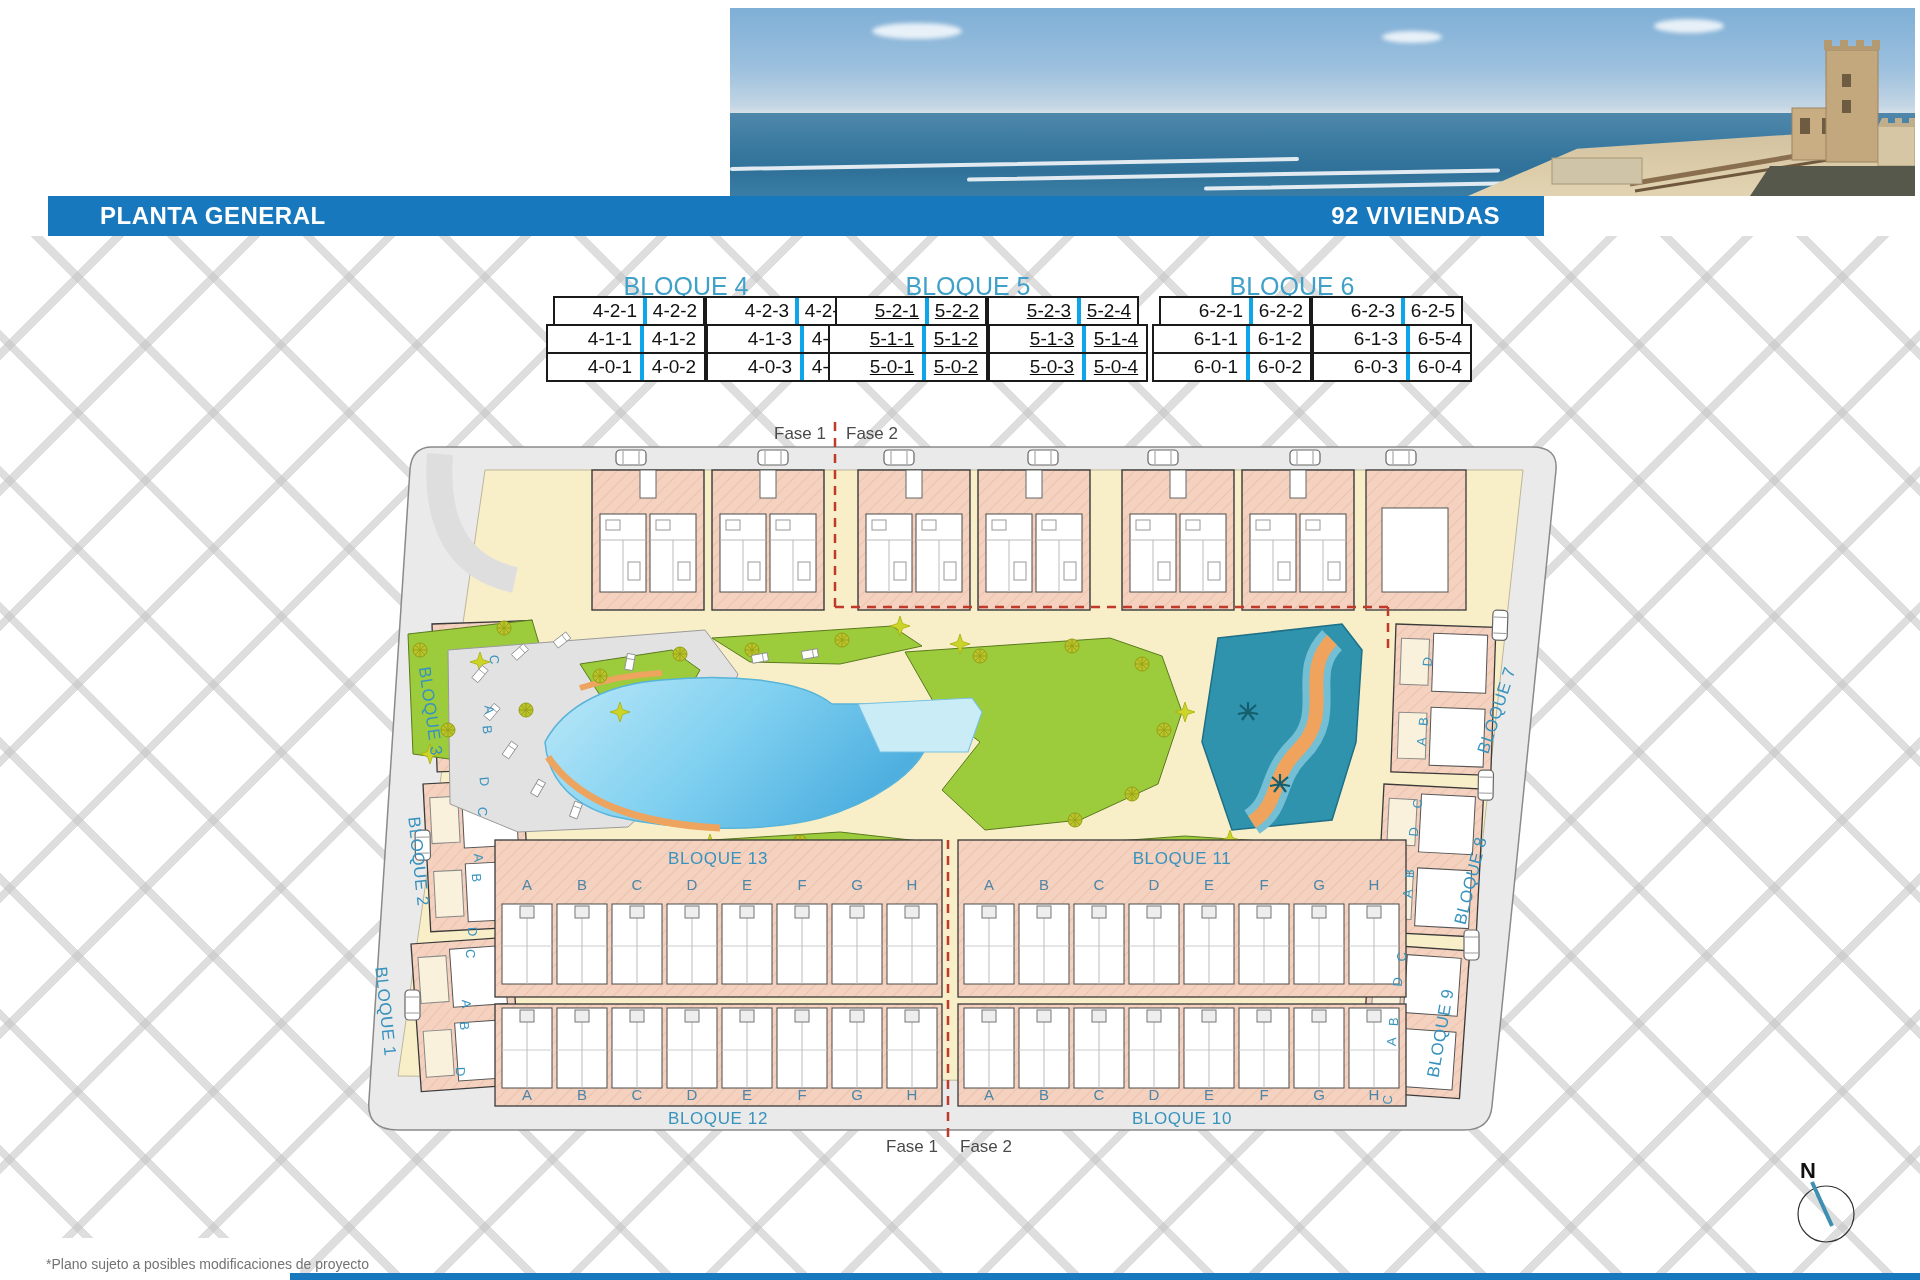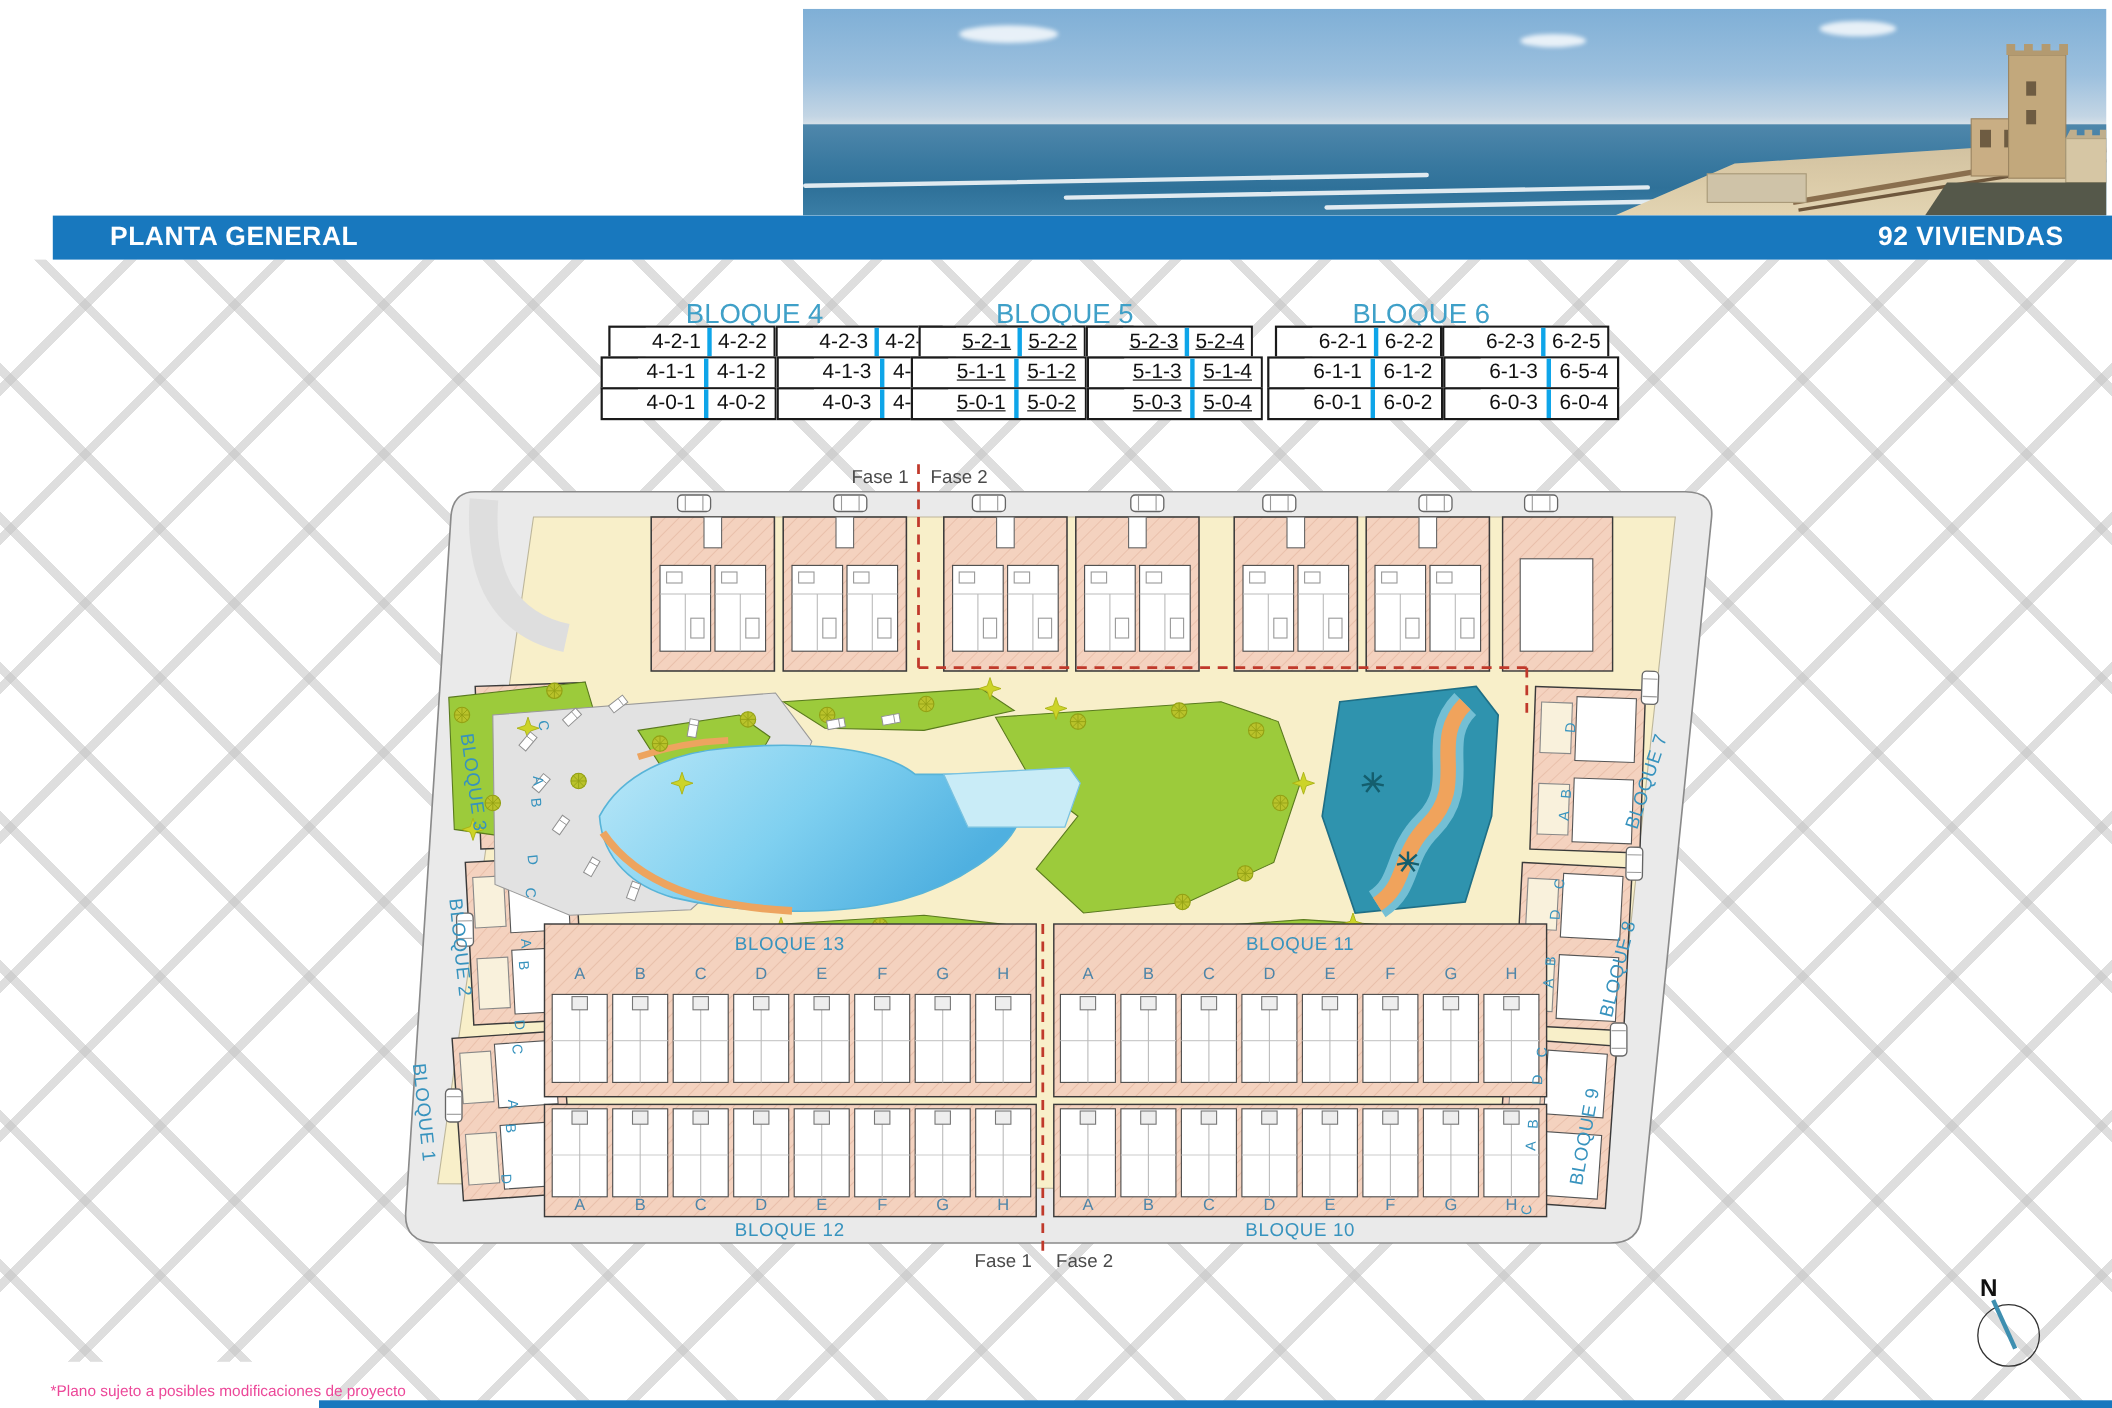--- a/index.html
+++ b/index.html
@@ -14,40 +14,40 @@
   
   .photo{position:absolute;left:730px;top:8px;width:1185px;height:188px;overflow:hidden;}
   .sky{position:absolute;inset:0;background:linear-gradient(180deg,#7fafd6 0%,#9cc0de 32%,#c3d5e4 52%,#d6e0e8 56%);}
   .cloud{position:absolute;background:rgba(255,255,255,.8);border-radius:50%;filter:blur(2px);}
   .sea{position:absolute;left:0;top:56%;width:100%;height:44%;
        background:linear-gradient(180deg,#4f87ab 0%,#38789f 45%,#2f7199 70%,#3a7ea6 100%);}
   .foam{position:absolute;height:4px;background:rgba(255,255,255,.85);border-radius:3px;transform:skewY(-1deg);}
   .sand{position:absolute;right:0;bottom:0;width:46%;height:42%;
         background:linear-gradient(180deg,#cdbd9d 0%,#dbcba8 60%,#e2d4b2 100%);
         clip-path:polygon(18% 100%,38% 40%,100% 12%,100% 100%,0 100%);}
-  .headerbar{position:absolute;left:48px;top:196px;width:1872px;height:40px;display:flex;
+  .headerbar{position:absolute;left:48px;top:196px;width:1496px;height:40px;display:flex;
         align-items:center;justify-content:space-between;padding:0 44px 0 52px;box-sizing:border-box;}
   .headerbar .t{color:#fff;font-weight:bold;font-size:24px;letter-spacing:.5px;}
   
   .utbl{position:absolute;width:280px;}
   .utbl .ttl{text-align:center;color:#3FA0C8;font-size:25px;height:26px;}
   .trow{display:flex;height:30px;margin-top:-2px;}
   .trow.r1{padding:0 7px;}
   .tbox{display:flex;border:2px solid #1a1a1a;background:#fff;}
   .tcell{width:60px;display:flex;align-items:center;justify-content:center;
          font-size:19px;color:#111;border-left:4px solid #0ea5e9;background:#fff;}
   .r1 .tcell{width:56px;}
   .tcell:first-child{border-left:none;margin-left:32px;}
   .tgap{width:22px;background:#fff;}
   
   .blb{fill:#3793BE;font-size:17px;letter-spacing:.6px;}
   .lt{fill:#4e85a8;font-size:15px;}
   .sl{fill:#3793BE;font-size:13px;}
   .fs{fill:#4a4a4a;font-size:17px;}
-  .footnote{position:absolute;left:46px;top:1256px;color:#ec4899;font-size:14px;}
+  .footnote{position:absolute;left:46px;top:1256px;color:#737373;font-size:14px;}
   .bottomstrip{position:absolute;left:290px;top:1273px;width:1630px;height:7px;}
   .compass{position:absolute;left:1770px;top:1140px;}
 </style>
 </head>
 <body>
 
 <div id="page">
   <div class="crosshatch"></div>
   <div class="whitepatch" style="left:0;top:1238px;width:300px;height:42px;"></div>
 

